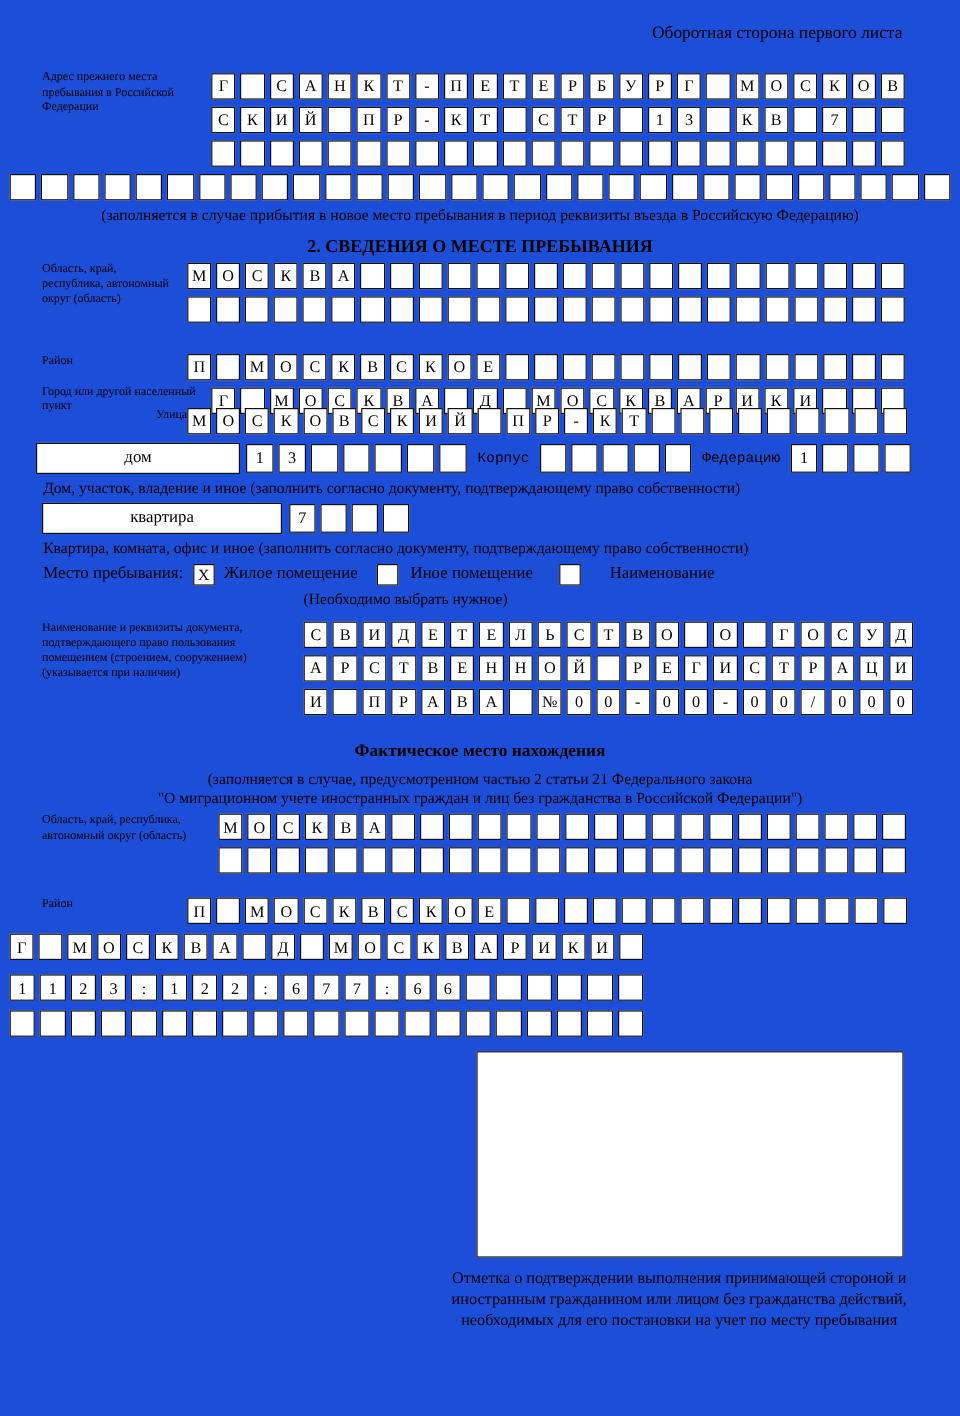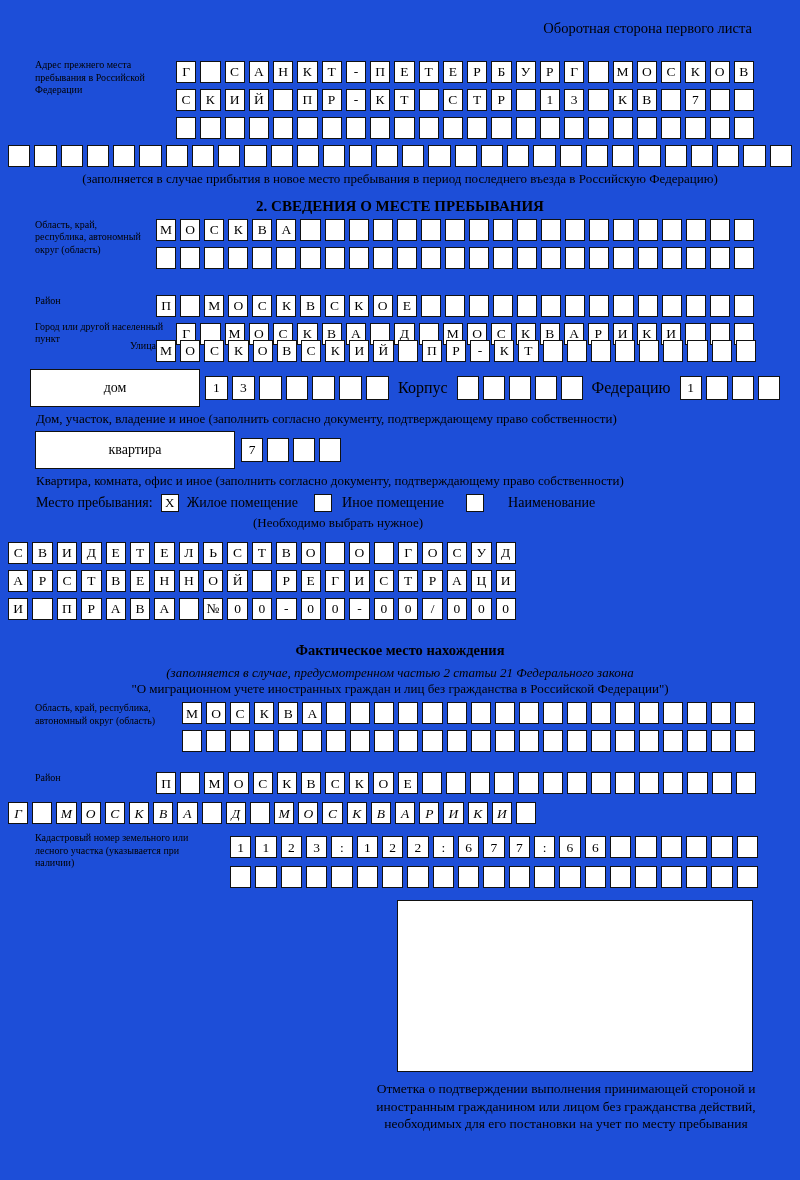--- a/index.html
+++ b/index.html
@@ -53,30 +53,30 @@
   .w-label-245{width:245px;}
   .w-rows-578{width:578px;}
   .w-rows-598{width:598px;}
   .w-rows-600{width:600px;}
   .w-rows-573{width:573px;}
   .w-rows-528{width:528px;}
   .w-rows-508{width:508px;}
   .fullrow{width:784px;margin-top:6px;}
   .labelbox{
     border:1.6px solid #111;
-    height:38px;
+    height:26px;
     display:flex;align-items:center;justify-content:center;
     font-size:14px;
     box-sizing:border-box;
     background:#fff;
   }
   .houserow{display:flex;align-items:center;margin-top:7px;}
   .houserow .cellrow{align-self:center;}
   .houserow .cell{height:24px;}
-  .inline-lab{font-size:16px;padding:0 9px;white-space:nowrap;}
+  .inline-lab{font-size:12px;padding:0 9px;white-space:nowrap;font-family:Liberation Mono, monospace;}
   .aptrow{display:flex;align-items:center;margin-top:3px;}
   .aptrow .cell{height:24px;}
   .stayrow{display:flex;align-items:center;margin-top:4px;font-size:14px;}
   .checkbox{
     width:18px;height:18px;
     border:1.6px solid #111;
     display:flex;align-items:center;justify-content:center;
     font-size:13px;background:#fff;
     box-sizing:border-box;
     flex:0 0 auto;
@@ -91,21 +91,21 @@
     box-sizing:border-box;
   }
   .confirm-caption{
     width:452px;
     margin-left:332px;
     margin-top:8px;
     text-align:center;
     font-size:13.5px;
     line-height:1.3;
   }
-  .mt4{margin-top:4px;}.mt6{margin-top:6px;font-style:italic;}.mt8{margin-top:8px;}.mt10{margin-top:10px;}
+  .mt4{margin-top:4px;}.mt6{margin-top:6px;}.mt8{margin-top:8px;}.mt10{margin-top:10px;}
 </style>
 </head>
 <body>
 
 <div class="page">
 
   <div class="header-note">Оборотная сторона первого листа</div>
 
   <div class="field" style="margin-top:22px;">
     <div class="label w-label-140" style="width:168px;"><span style="display:inline-block;width:130px;">Адрес прежнего места пребывания в Российской Федерации</span></div>
@@ -215,21 +215,21 @@
       <span class="cell"></span>
       <span class="cell"></span>
       <span class="cell"></span>
       <span class="cell"></span>
       <span class="cell"></span>
       <span class="cell"></span>
       <span class="cell"></span>
       <span class="cell"></span>
       <span class="cell"></span>
     </div>
-  <div class="note center mt4">(заполняется в случае прибытия в новое место пребывания в период последнего въезда в Российскую Федерацию)</div>
+  <div class="note center mt4">(заполняется в случае прибытия в новое место пребывания в период реквизиты въезда в Российскую Федерацию)</div>
 
   <div class="sec-title">2. СВЕДЕНИЯ О МЕСТЕ ПРЕБЫВАНИЯ</div>
 
   <div class="field">
     <div class="label w-label-148"><span style="display:inline-block;width:112px;">Область, край, республика, автономный округ (область)</span></div>
     <div class="rows w-rows-598">
       <div class="cellrow">
           <span class="cell">М</span>
           <span class="cell">О</span>
           <span class="cell">С</span>
@@ -429,20 +429,21 @@
     <span class="checkbox" style="margin-left:8px;">X</span>
     <span style="margin-left:8px;">Жилое помещение</span>
     <span class="checkbox" style="margin-left:16px;"></span>
     <span style="margin-left:10px;">Иное помещение</span>
     <span class="checkbox" style="margin-left:22px;"></span>
     <span style="margin-left:24px;">Наименование</span>
   </div>
   <div class="note" style="width:330px;margin-left:165px;text-align:center;margin-top:3px;">(Необходимо выбрать нужное)</div>
 
   <div class="field mt10">
+    <div class="label w-label-245"><span style="display:inline-block;width:205px;">Наименование и реквизиты документа, подтверждающего право пользования помещением (строением, сооружением) (указывается при наличии)</span></div>
     <div class="rows w-rows-508">
       <div class="cellrow">
           <span class="cell">С</span>
           <span class="cell">В</span>
           <span class="cell">И</span>
           <span class="cell">Д</span>
           <span class="cell">Е</span>
           <span class="cell">Т</span>
           <span class="cell">Е</span>
           <span class="cell">Л</span>
@@ -627,21 +628,20 @@
           <span class="cell">Р</span>
           <span class="cell">И</span>
           <span class="cell">К</span>
           <span class="cell">И</span>
           <span class="cell"></span>
         </div>
     </div>
   </div>
 
   <div class="field mt8">
-    <div class="label w-label-222" style="line-height:1.22;"><span style="display:inline-block;width:185px;">Кадастровый номер земельного или лесного участка (указывается при наличии)</span></div>
     <div class="rows w-rows-528" style="margin-top:4px;gap:8px;">
       <div class="cellrow">
           <span class="cell">1</span>
           <span class="cell">1</span>
           <span class="cell">2</span>
           <span class="cell">3</span>
           <span class="cell">:</span>
           <span class="cell">1</span>
           <span class="cell">2</span>
           <span class="cell">2</span>

